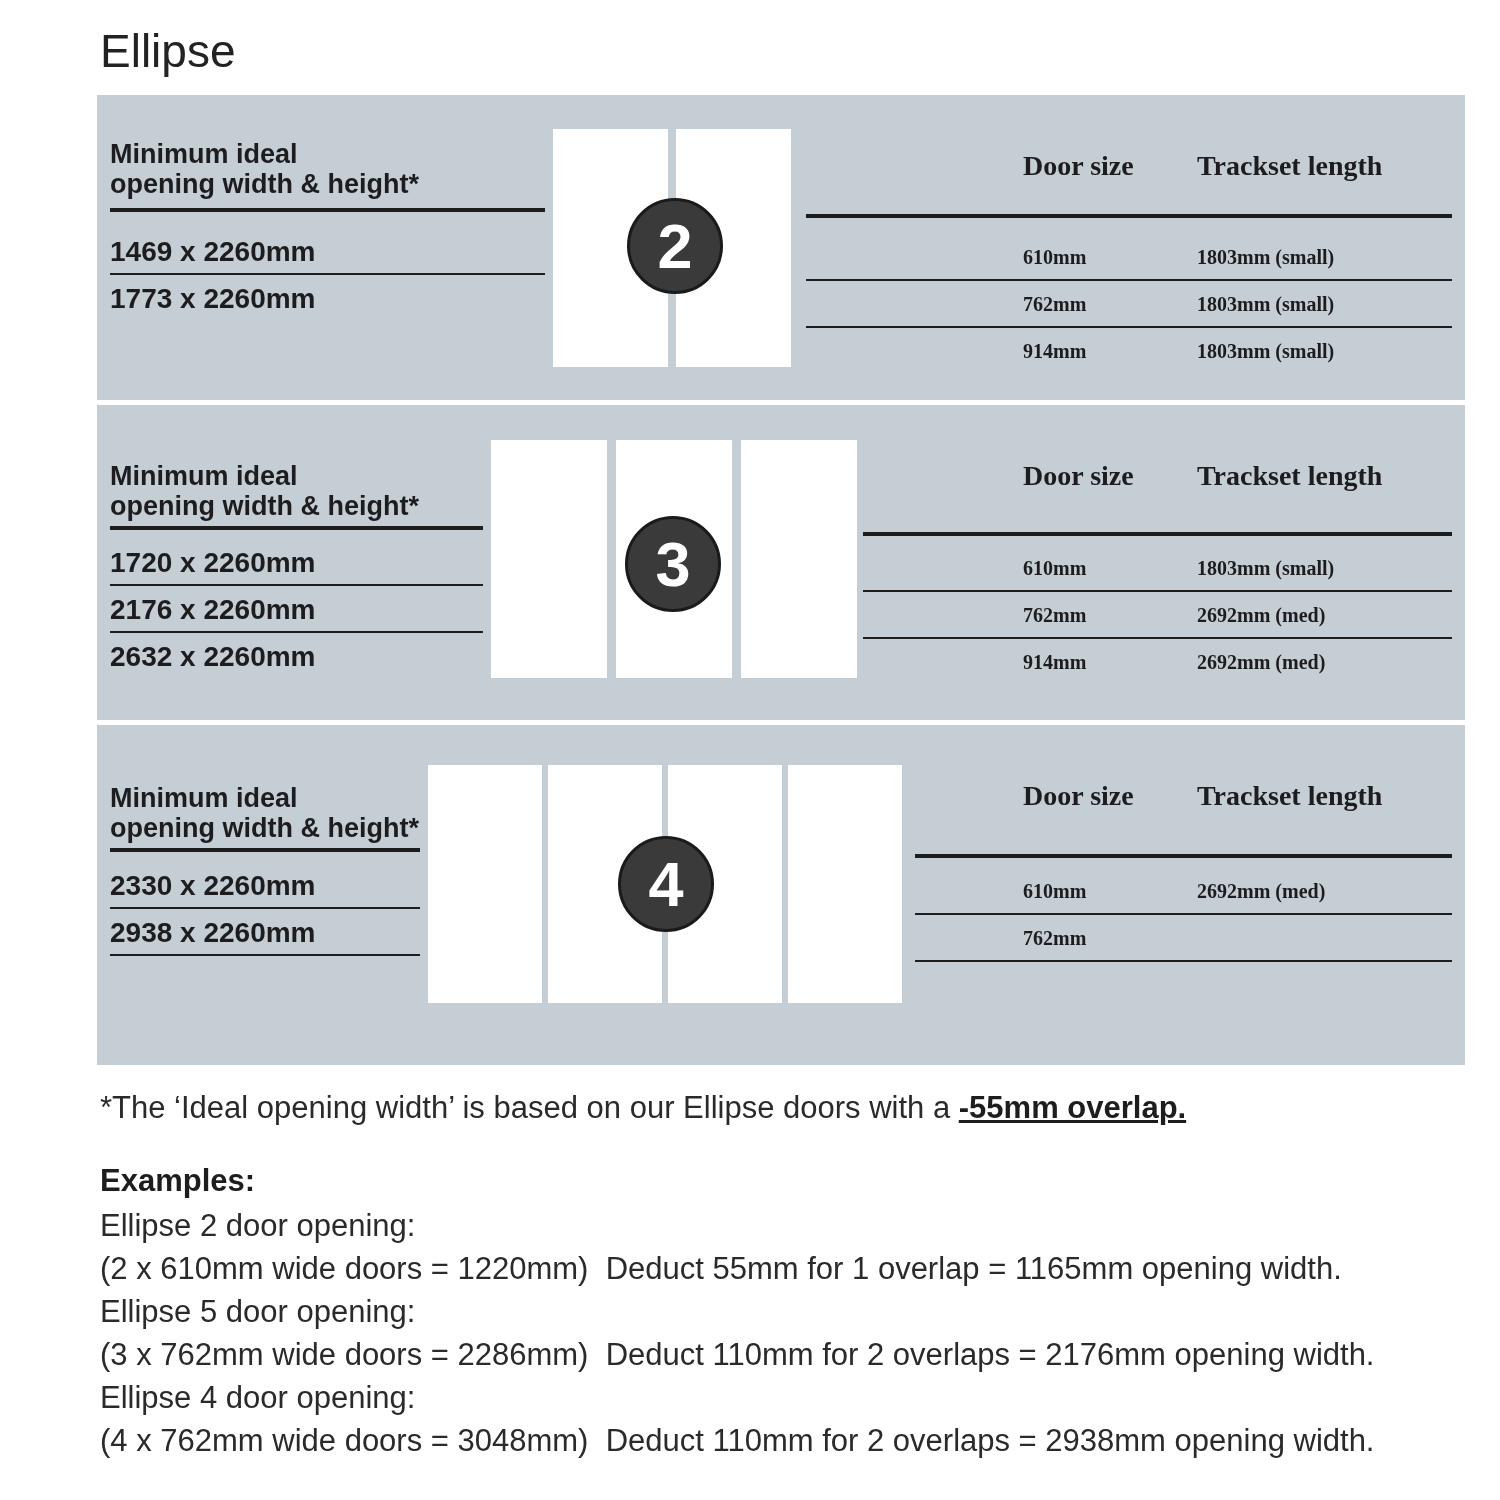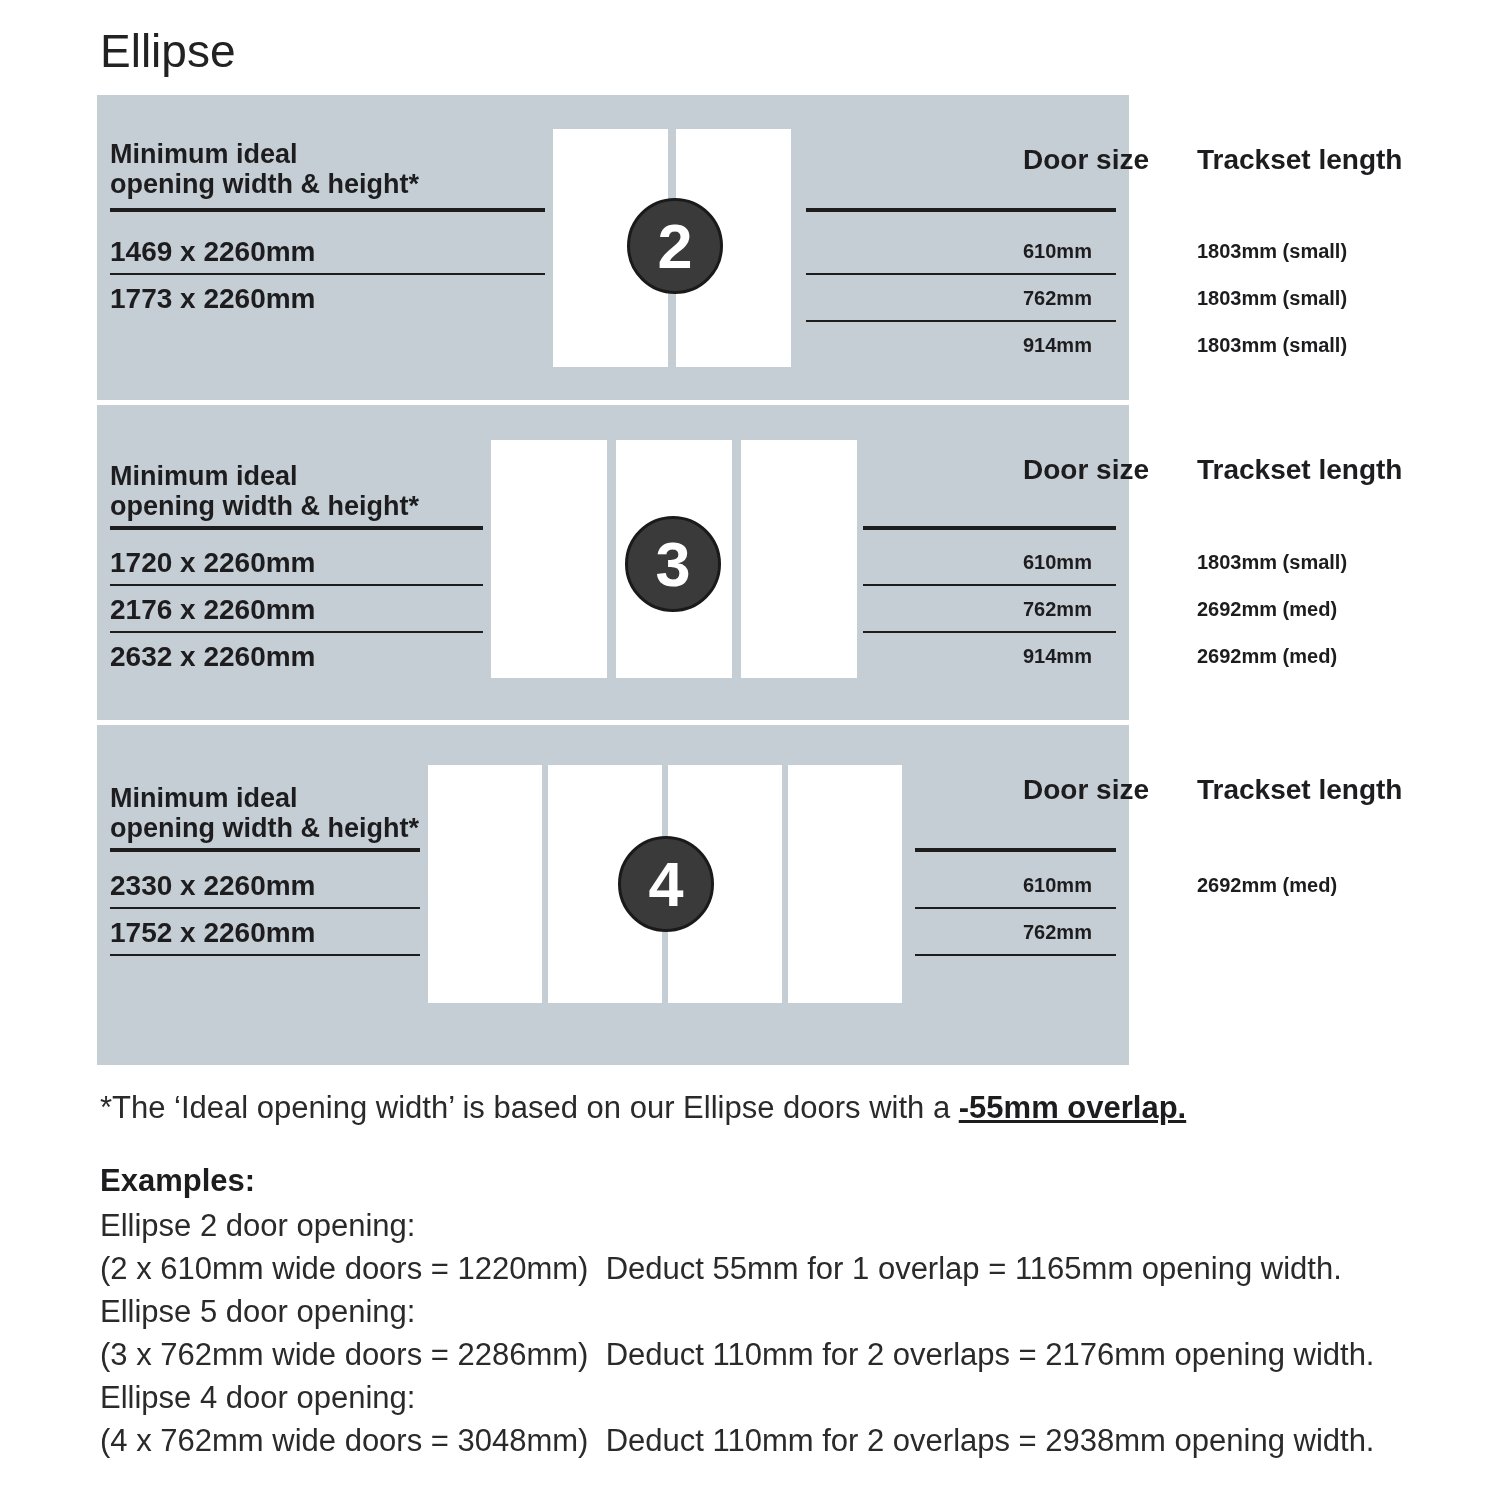--- a/index.html
+++ b/index.html
@@ -12,21 +12,21 @@
   }
 
   .page-title {
     position:absolute; left:100px; top:24px;
     font-size:46px; font-weight:500; letter-spacing:0;
     color:#222;
   }
 
   
   .panel {
-    position:absolute; left:97px; width:1032px;
+    position:absolute; left:97px; width:1368px;
     background:var(--panel,#c6ced5);
   }
   .s1 { top:95px;  height:305px; }
   .s2 { top:405px; height:315px; }
   .s3 { top:725px; height:340px; }
 
   
   .left-block { position:absolute; left:13px; top:0; height:100%; }
   .s1 .left-block { width:435px; }
   .s2 .left-block { width:373px; }
@@ -74,21 +74,21 @@
     background:var(--badge,#3a3a3a); border:3px solid #1a1a1a;
     color:var(--badge-text,#fff);
     display:flex; align-items:center; justify-content:center;
     font-size:63px; font-weight:bold; line-height:1;
   }
   .s1 .badge { left:530px; top:103px; }
   .s2 .badge { left:528px; top:111px; }
   .s3 .badge { left:521px; top:111px; }
 
   
-  .right-block { position:absolute; top:0; right:13px; height:100%; }
+  .right-block { position:absolute; top:6px; right:13px; height:100%;font-family:Liberation Serif, serif; }
   .s1 .right-block { left:709px; }
   .s2 .right-block { left:766px; }
   .s3 .right-block { left:818px; }
 
   .rheader { position:absolute; top:48px; width:100%; height:34px;
              font-size:28px; font-weight:bold; line-height:34px; }
   .rrows { position:absolute; width:100%; }
   .s1 .rrows { top:133px; }
   .s2 .rrows { top:134px; }
   .s3 .rrows { top:137px; }
@@ -210,21 +210,21 @@
   </div>
 </section>
 
 <section class="panel s3">
   <div class="left-block">
     <div class="col-heading">Minimum ideal
 opening width &amp; height*</div>
     <div class="thick-rule"></div>
     <div class="rows">
       <div class="row">2330 x 2260mm</div>
-      <div class="row">1752 x 2260mm</div>
+      <div class="row">2938 x 2260mm</div>
     </div>
   </div>
 
   <div class="doors">
     <div class="door"></div>
     <div class="door"></div>
     <div class="door"></div>
     <div class="door"></div>
   </div>
   <div class="badge">4</div>

